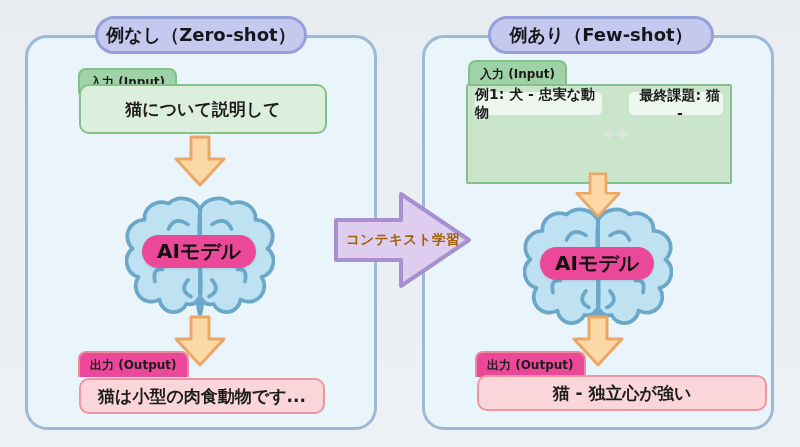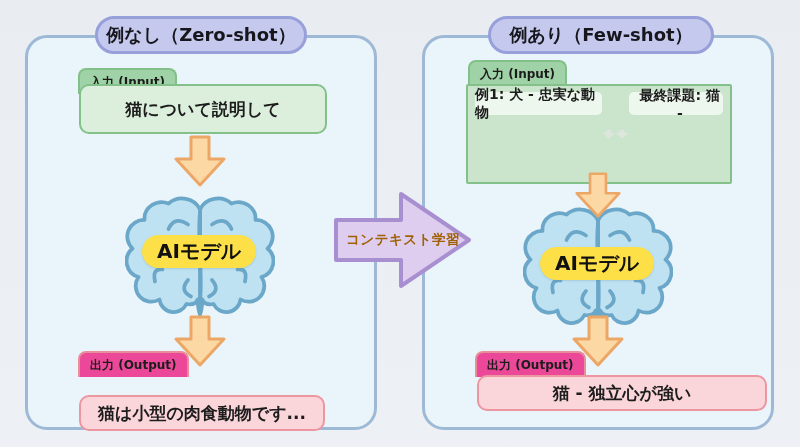--- a/index.html
+++ b/index.html
@@ -49,21 +49,21 @@
   .mini-arrow {
     width:14px; height:9px; align-self:center; margin:-1px 0;
     background:#dde6dd;
     clip-path:polygon(32% 0, 68% 0, 68% 35%, 100% 35%, 50% 100%, 0 35%, 32% 35%);
   }
   .abs { position:absolute; }
   .orange-arrow { z-index:2; }
   .brain-wrap { position:absolute; z-index:2; }
   .model-pill {
     position:absolute; z-index:3;
-    background:#fde047; border-radius:18px; padding:3px 15px;
+    background:#ec4899; border-radius:18px; padding:3px 15px;
     font-size:20px; font-weight:bold; color:#111;
     box-shadow:0 1px 2px rgba(90,130,160,.25);
   }
   .ctx-arrow { position:absolute; left:333px; top:190px; z-index:4; }
   .ctx-label {
     position:absolute; left:333px; top:190px; width:140px; height:100px; z-index:5;
     display:flex; align-items:center; justify-content:center;
     font-size:13.5px; font-weight:bold; color:#a16207; letter-spacing:.5px;
   }
 </style>
@@ -110,21 +110,21 @@
       <use href="#brain-shape"></use>
     </svg>
 </div>
 <div class="model-pill" style="left:142px; top:235px">AIモデル</div>
 
 <svg class="abs orange-arrow" style="left:174px; top:315px" width="52" height="52" viewBox="0 0 52 52">
     <use href="#down-arrow"></use>
   </svg>
 
 <div class="tab pink" style="left:78px; top:351px">出力 (Output)</div>
-<div class="box pink" style="left:79px; top:395px; width:246px; height:36px">猫は小型の肉食動物です...</div>
+<div class="box pink" style="left:79px; top:378px; width:246px; height:36px">猫は小型の肉食動物です...</div>
 
 <div class="panel" style="left:422px"></div>
 
 <div class="title-pill" style="left:488px; width:226px">例あり（Few-shot）</div>
 
 <div class="tab green" style="left:468px; top:60px">入力 (Input)</div>
 
 <div class="fs-container">
   <div class="strip">例1: 犬 - 忠実な動物</div>
   <div class="mini-arrow"></div>

